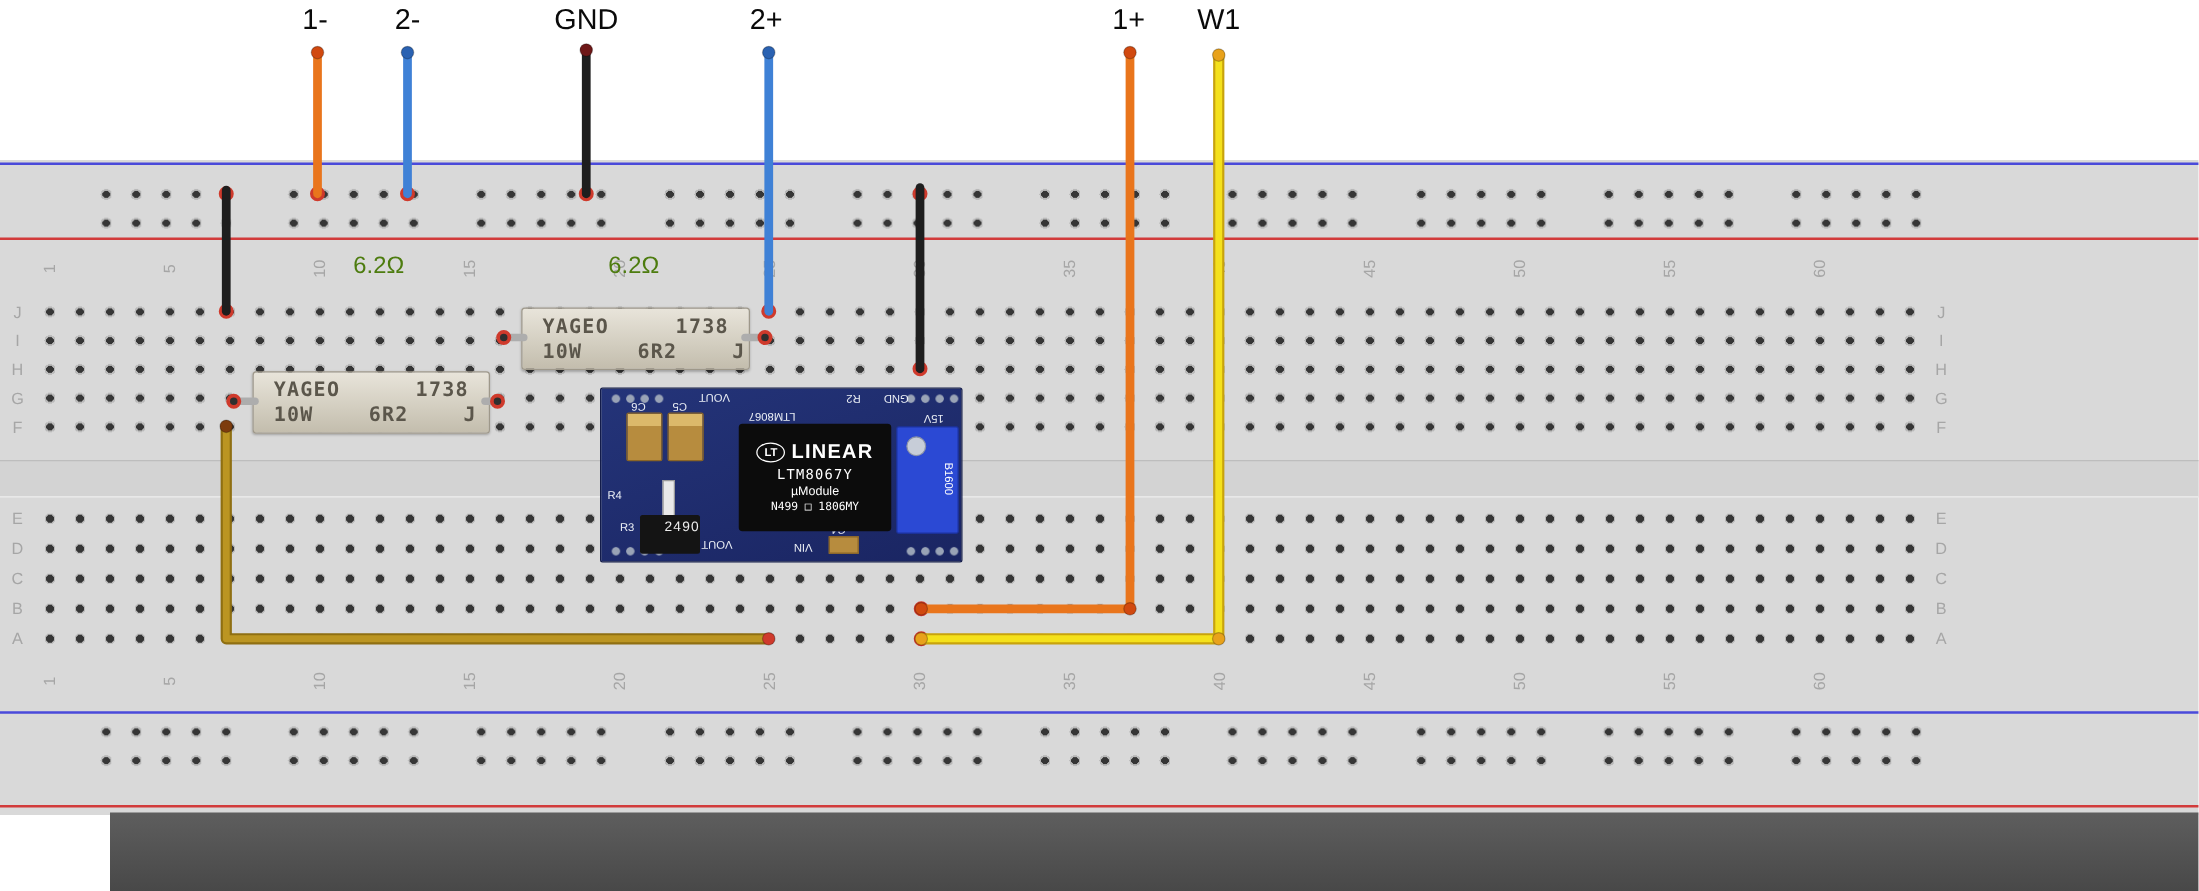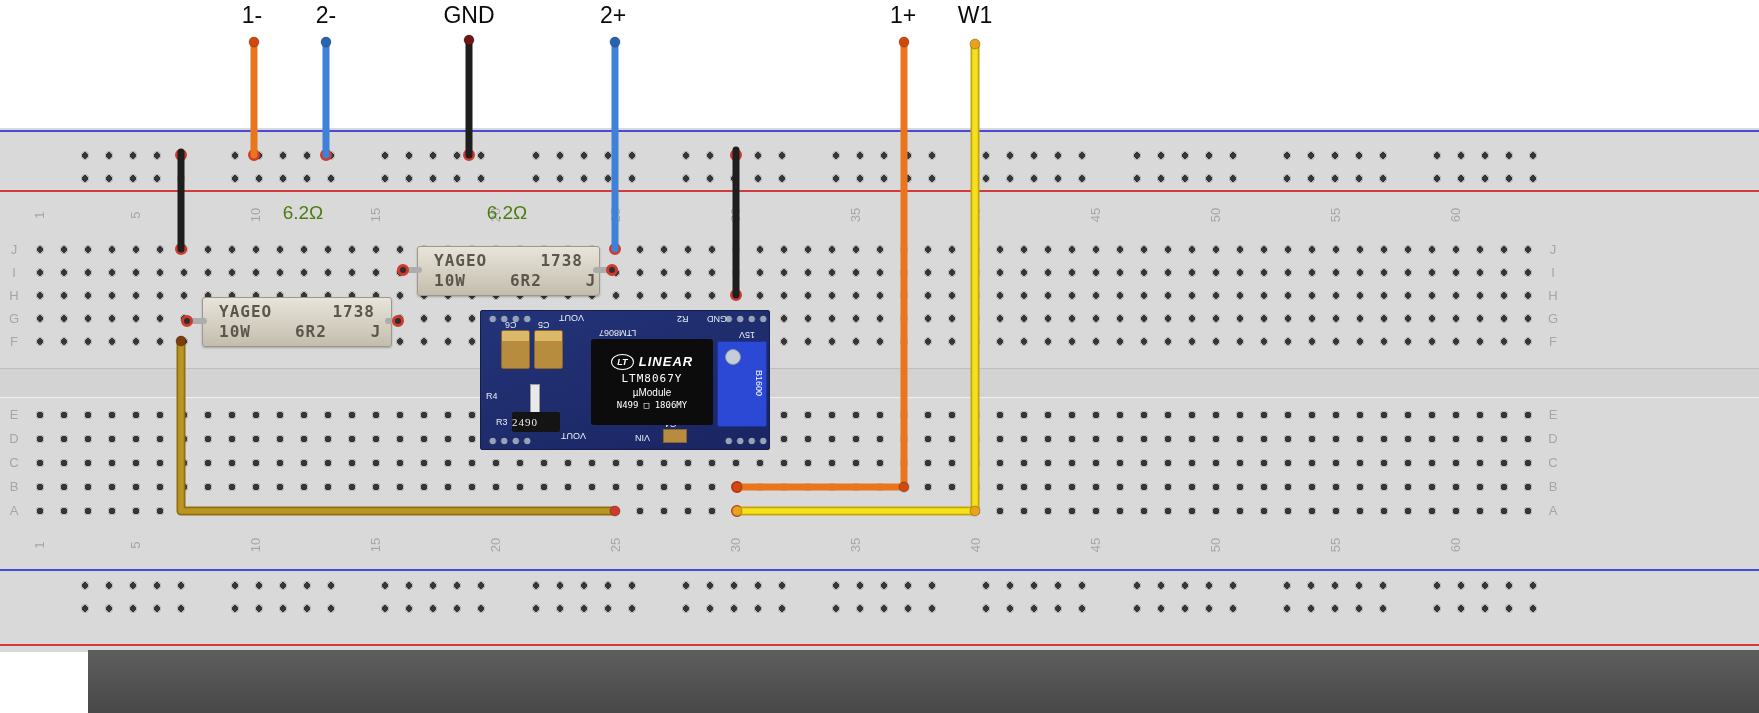--- a/index.html
+++ b/index.html
@@ -35,38 +35,38 @@
   .res-row{display:flex;justify-content:space-between;line-height:20px;gap:44px;}
   .vlabel{position:absolute;width:60px;text-align:center;font-size:19px;color:#4d7c0f;z-index:3;}
 
   
   .module{position:absolute;left:480px;top:310px;width:288px;height:138px;border-radius:2px;z-index:3;
           background:linear-gradient(160deg,#243479,#1a2562);border:1px solid #131c4a;}
   .pads{position:absolute;width:46px;height:10px;
         background-image:radial-gradient(circle,#99a3b6 0 3px,rgba(0,0,0,0) 3.6px);background-size:11.5px 10px;}
   .chip{position:absolute;left:110px;top:28px;width:122px;height:86px;background:#0c0c0c;border-radius:3px;
         color:#fff;display:flex;flex-direction:column;align-items:center;justify-content:center;gap:2px;}
-  .logo-row{display:flex;align-items:flex-start;gap:5px;font-style:italic;}
+  .logo-row{display:flex;align-items:center;gap:5px;}
   .lt-badge{border:1.6px solid #fff;border-radius:50%;width:21px;height:14px;font-size:9px;line-height:14px;
             text-align:center;font-weight:700;}
-  .logo-name{font-size:13px;font-weight:700;letter-spacing:1px;}
+  .logo-name{font-size:16px;font-weight:700;letter-spacing:1px;}
   .chip-l1{font-size:11px;letter-spacing:1px;font-family:"DejaVu Sans Mono",monospace;}
   .chip-l2{font-size:10px;}
   .chip-l3{font-size:9px;font-family:"DejaVu Sans Mono",monospace;}
   .trimmer{position:absolute;left:236px;top:30px;width:48px;height:84px;background:#2b49d4;
            border:1px solid #1d33a0;border-radius:2px;}
   .trim-screw{position:absolute;left:7px;top:7px;width:14px;height:14px;border-radius:50%;
               background:#c7cdd8;border:1px solid #8b93a6;}
   .trim-label{position:absolute;left:28px;top:36px;transform:rotate(90deg);font-size:9px;color:#fff;}
   .cap{position:absolute;width:27px;height:37px;background:linear-gradient(180deg,#dcb96a 0 10px,#b78c3e 10px);
        border:1px solid #8a6526;border-radius:2px;}
   .capsm{position:absolute;left:182px;top:118px;width:22px;height:12px;background:#b78c3e;border:1px solid #8a6526;}
   .comp-white{position:absolute;left:49px;top:73px;width:8px;height:28px;background:#e9e9e9;border:1px solid #9a9a9a;}
-  .part2490{position:absolute;left:31px;top:101px;width:48px;height:20px;background:#141414;border-radius:2px;
-            color:#eee;font-family:Liberation Serif, serif;font-size:11px;text-align:left;line-height:21px;
+  .part2490{position:absolute;left:31px;top:101px;width:48px;height:31px;background:#141414;border-radius:2px;
+            color:#eee;font-family:Liberation Sans, sans-serif;font-size:11px;text-align:right;line-height:21px;
             letter-spacing:1px;}
   .silk{position:absolute;color:#e9edf4;font-size:9px;white-space:nowrap;}
   .flip{transform:rotate(180deg);}
   .vert{transform:rotate(90deg);}
 
   
   .overlay{position:absolute;left:0;top:0;z-index:5;}
   .wire{fill:none;stroke-width:7;stroke-linecap:round;stroke-linejoin:round;}
   .wire-under{fill:none;stroke-width:9;stroke-linecap:round;stroke-linejoin:round;}
   .wire-over{fill:none;stroke-width:5.5;stroke-linecap:round;stroke-linejoin:round;}

